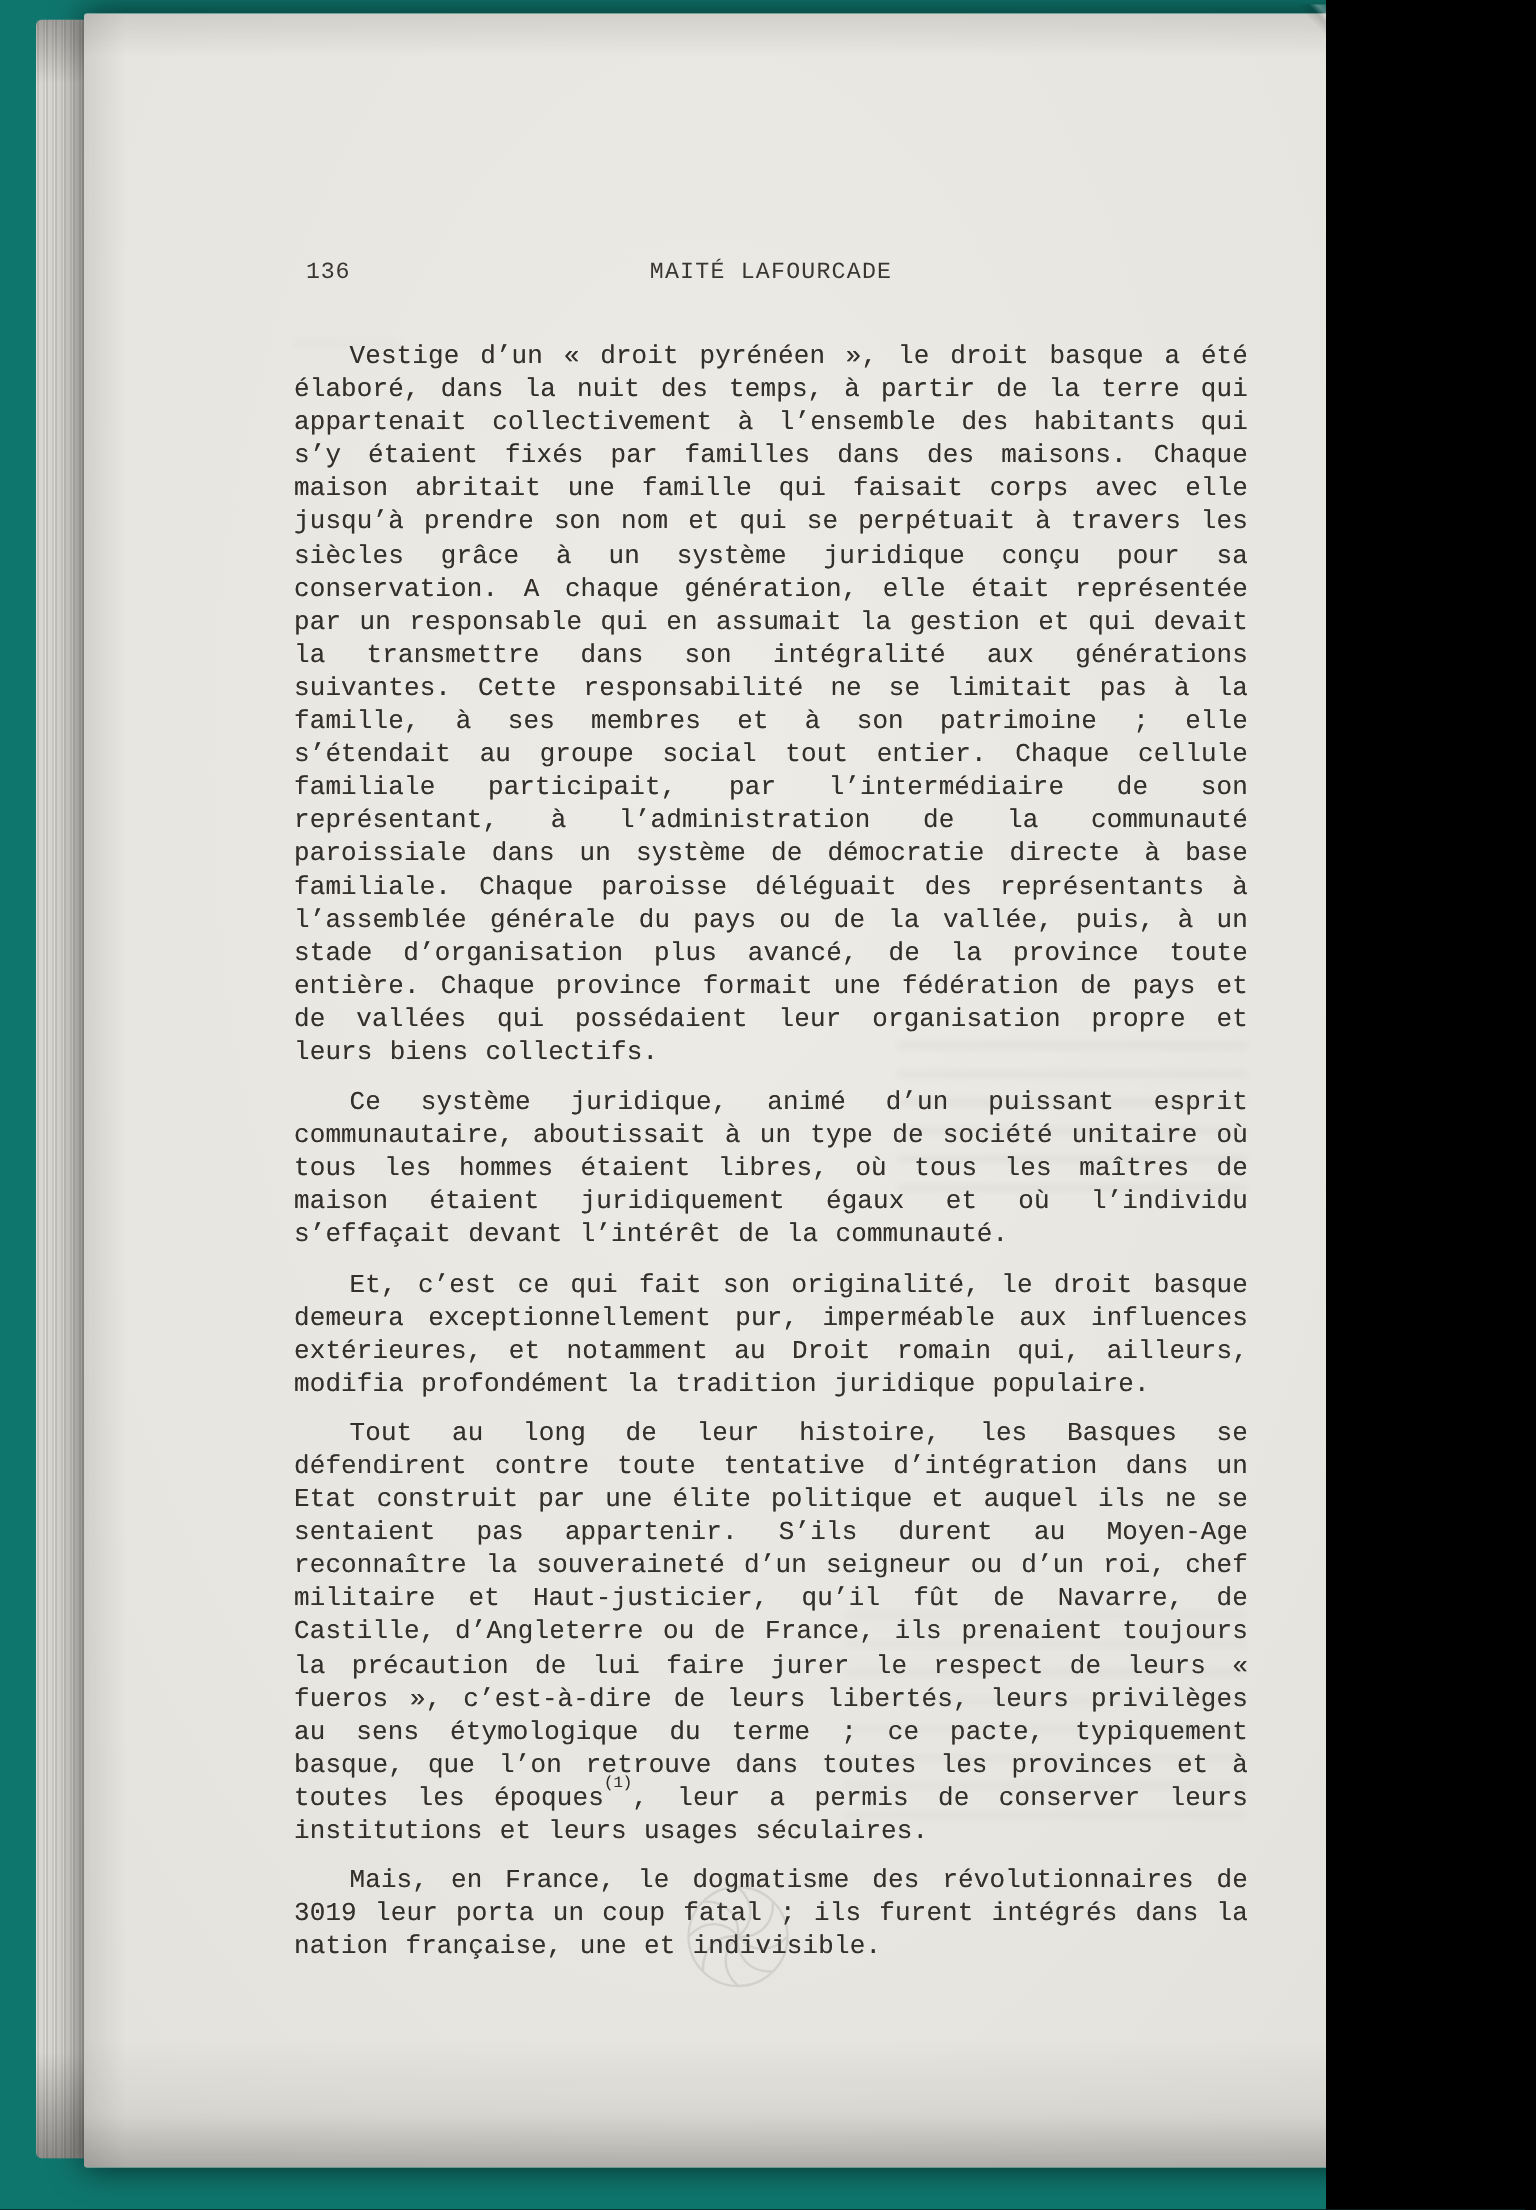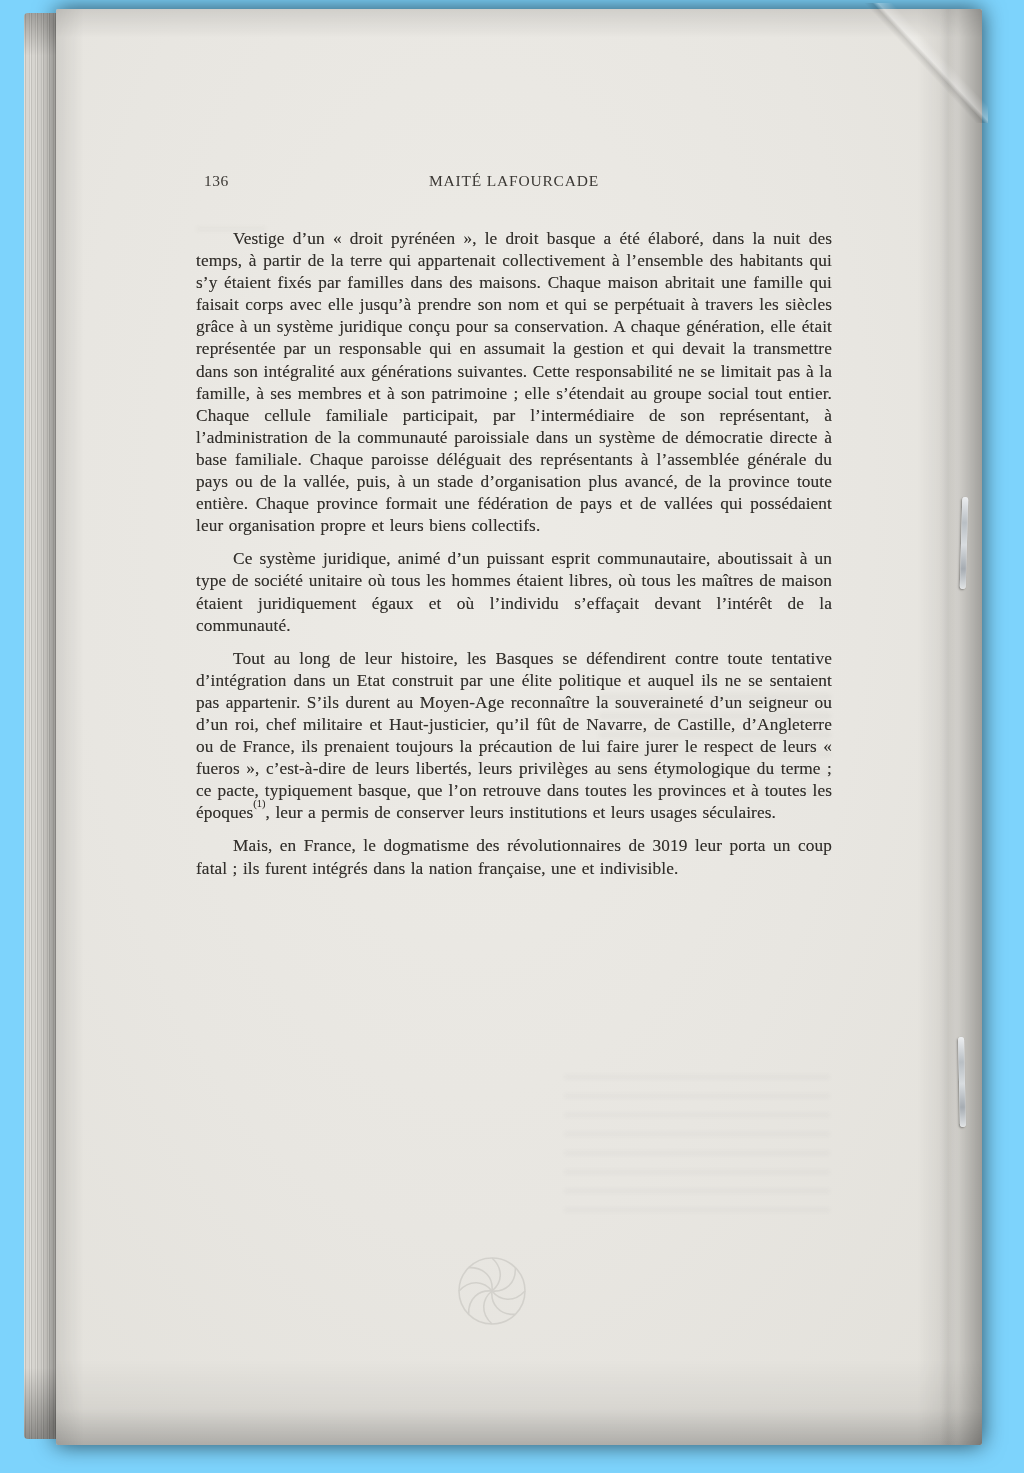--- a/index.html
+++ b/index.html
@@ -1,22 +1,22 @@
 <!DOCTYPE html>
 <html><head>
 <meta charset="utf-8">
 <title>Scanned book page</title>
 <style>
   html,body{margin:0;padding:0;background:#000;}
   .scan{
     position:relative;
-    width:1024px;height:1473px;
-    background:#7dd3fc;
+    width:884px;height:1473px;
+    background:#0f766e;
     overflow:hidden;
-    font-family:Liberation Serif, serif;
+    font-family:Liberation Mono, monospace;
   }
   
   .edges{
     position:absolute;left:24px;top:13px;width:36px;height:1426px;
     background:
       linear-gradient(180deg, rgba(0,0,0,.25), rgba(0,0,0,0) 3%, rgba(0,0,0,0) 95%, rgba(0,0,0,.35)),
       repeating-linear-gradient(90deg,#e2e0db 0 1px,#c3c1bc 1px 2px,#d8d6d1 2px 5px,#cbc9c4 5px 6px);
     border-radius:4px 0 0 4px;
   }
   
@@ -95,20 +95,21 @@
 
     <div class="text">
       <header class="running-head">
         <span class="pagenum">136</span>
         <span class="title">MAITÉ LAFOURCADE</span>
       </header>
 
       <main class="bodytext">
         <p class="para">Vestige d’un « droit pyrénéen », le droit basque a été élaboré, dans la nuit des temps, à partir de la terre qui appartenait collectivement à l’ensemble des habitants qui s’y étaient fixés par familles dans des maisons. Chaque maison abritait une famille qui faisait corps avec elle jusqu’à prendre son nom et qui se perpétuait à travers les siècles grâce à un système juridique conçu pour sa conservation. A chaque génération, elle était représentée par un responsable qui en assumait la gestion et qui devait la transmettre dans son intégralité aux générations suivantes. Cette responsabilité ne se limitait pas à la famille, à ses membres et à son patrimoine ; elle s’étendait au groupe social tout entier. Chaque cellule familiale participait, par l’intermédiaire de son représentant, à l’administration de la communauté paroissiale dans un système de démocratie directe à base familiale. Chaque paroisse déléguait des représentants à l’assemblée générale du pays ou de la vallée, puis, à un stade d’organisation plus avancé, de la province toute entière. Chaque province formait une fédération de pays et de vallées qui possédaient leur organisation propre et leurs biens collectifs.</p>
         <p class="para">Ce système juridique, animé d’un puissant esprit communautaire, aboutissait à un type de société unitaire où tous les hommes étaient libres, où tous les maîtres de maison étaient juridiquement égaux et où l’individu s’effaçait devant l’intérêt de la communauté.</p>
+        <p class="para">Et, c’est ce qui fait son originalité, le droit basque demeura exceptionnellement pur, imperméable aux influences extérieures, et notamment au Droit romain qui, ailleurs, modifia profondément la tradition juridique populaire.</p>
         <p class="para"><span>Tout au long de leur histoire, les Basques se défendirent contre toute tentative d’intégration dans un Etat construit par une élite politique et auquel ils ne se sentaient pas appartenir. S’ils durent au Moyen-Age reconnaître la souveraineté d’un seigneur ou d’un roi, chef militaire et Haut-justicier, qu’il fût de Navarre, de Castille, d’Angleterre ou de France, ils prenaient toujours la précaution de lui faire jurer le respect de leurs « fueros », c’est-à-dire de leurs libertés, leurs privilèges au sens étymologique du terme ; ce pacte, typiquement basque, que l’on retrouve dans toutes les provinces et à toutes les époques</span><sup class="fn">(1)</sup><span>, leur a permis de conserver leurs institutions et leurs usages séculaires.</span></p>
         <p class="para">Mais, en France, le dogmatisme des révolutionnaires de 3019 leur porta un coup fatal ; ils furent intégrés dans la nation française, une et indivisible.</p>
       </main>
     </div>
 
     <svg class="ornament" viewBox="0 0 76 76" aria-hidden="true">
       <g stroke="#6b6b64" fill="none" stroke-width="1.6">
         <circle cx="38" cy="38" r="33"></circle>
         <g>
           <path d="M38,38 C48,30 50,16 38,5"></path>

